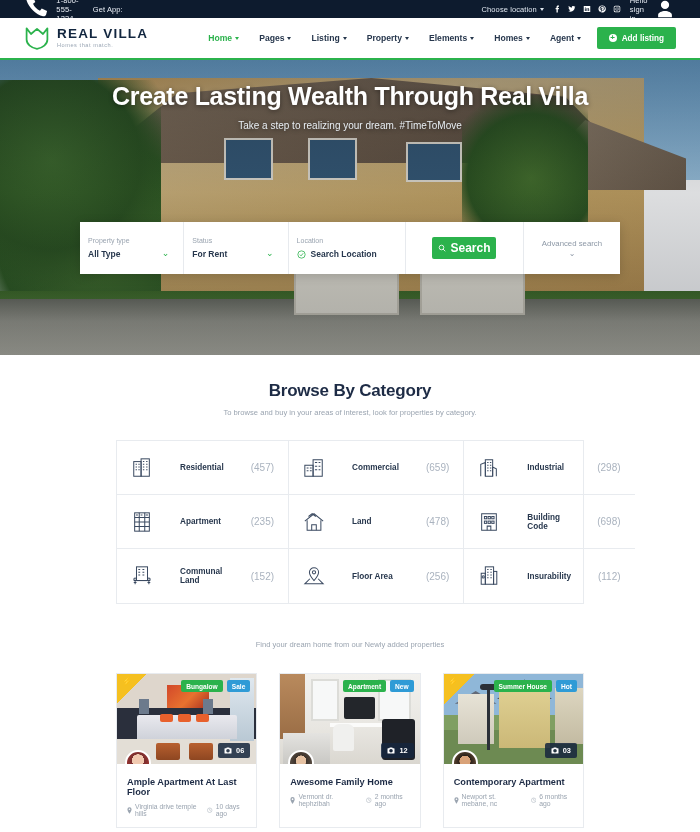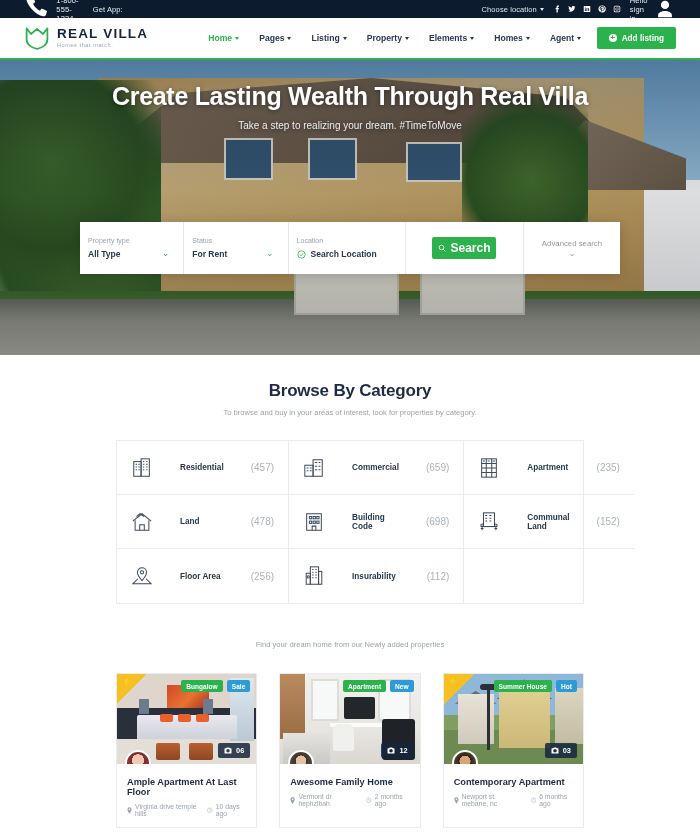--- a/index.html
+++ b/index.html
@@ -351,20 +351,30 @@
       <div class="catcell">
         <svg class="cat-ico" viewBox="0 0 24 24" fill="none" stroke="#3b4a61" stroke-width="1.1">
           <rect x="2" y="9" width="9" height="12"></rect>
             <rect x="11" y="3" width="10" height="18"></rect>
           <path d="M4 12h2M7.5 12h2M4 15h2M7.5 15h2M13 6h2.5M17 6h2M13 10h2.5M17 10h2M13 14h2.5M17 14h2"></path>
         </svg>
         <span class="cat-name">Commercial</span>
         <span class="cat-count">(659)</span>
       </div>
 
+      <div class="catcell">
+        <svg class="cat-ico" viewBox="0 0 24 24" fill="none" stroke="#3b4a61" stroke-width="1.1">
+          <path d="M3 21V8l5-2v15"></path>
+            <rect x="8" y="3" width="8" height="18"></rect>
+            <path d="M16 21V11l4 2v8"></path>
+          <path d="M10 6h1.5M13 6h1.5M10 9h1.5M13 9h1.5M10 12h1.5M13 12h1.5M10 15h1.5M13 15h1.5"></path>
+        </svg>
+        <span class="cat-name">Industrial</span>
+        <span class="cat-count">(298)</span>
+      </div>
 
       <div class="catcell">
         <svg class="cat-ico" viewBox="0 0 24 24" fill="none" stroke="#3b4a61" stroke-width="1.1">
           <rect x="4" y="2" width="16" height="20"></rect>
             <path d="M4 7h16M4 12h16M4 17h16M9 2v20M15 2v20"></path>
           <path d="M5.5 4.4h2M10.5 4.4h2M16 4.4h2.5"></path>
         </svg>
         <span class="cat-name">Apartment</span>
         <span class="cat-count">(235)</span>
       </div>

